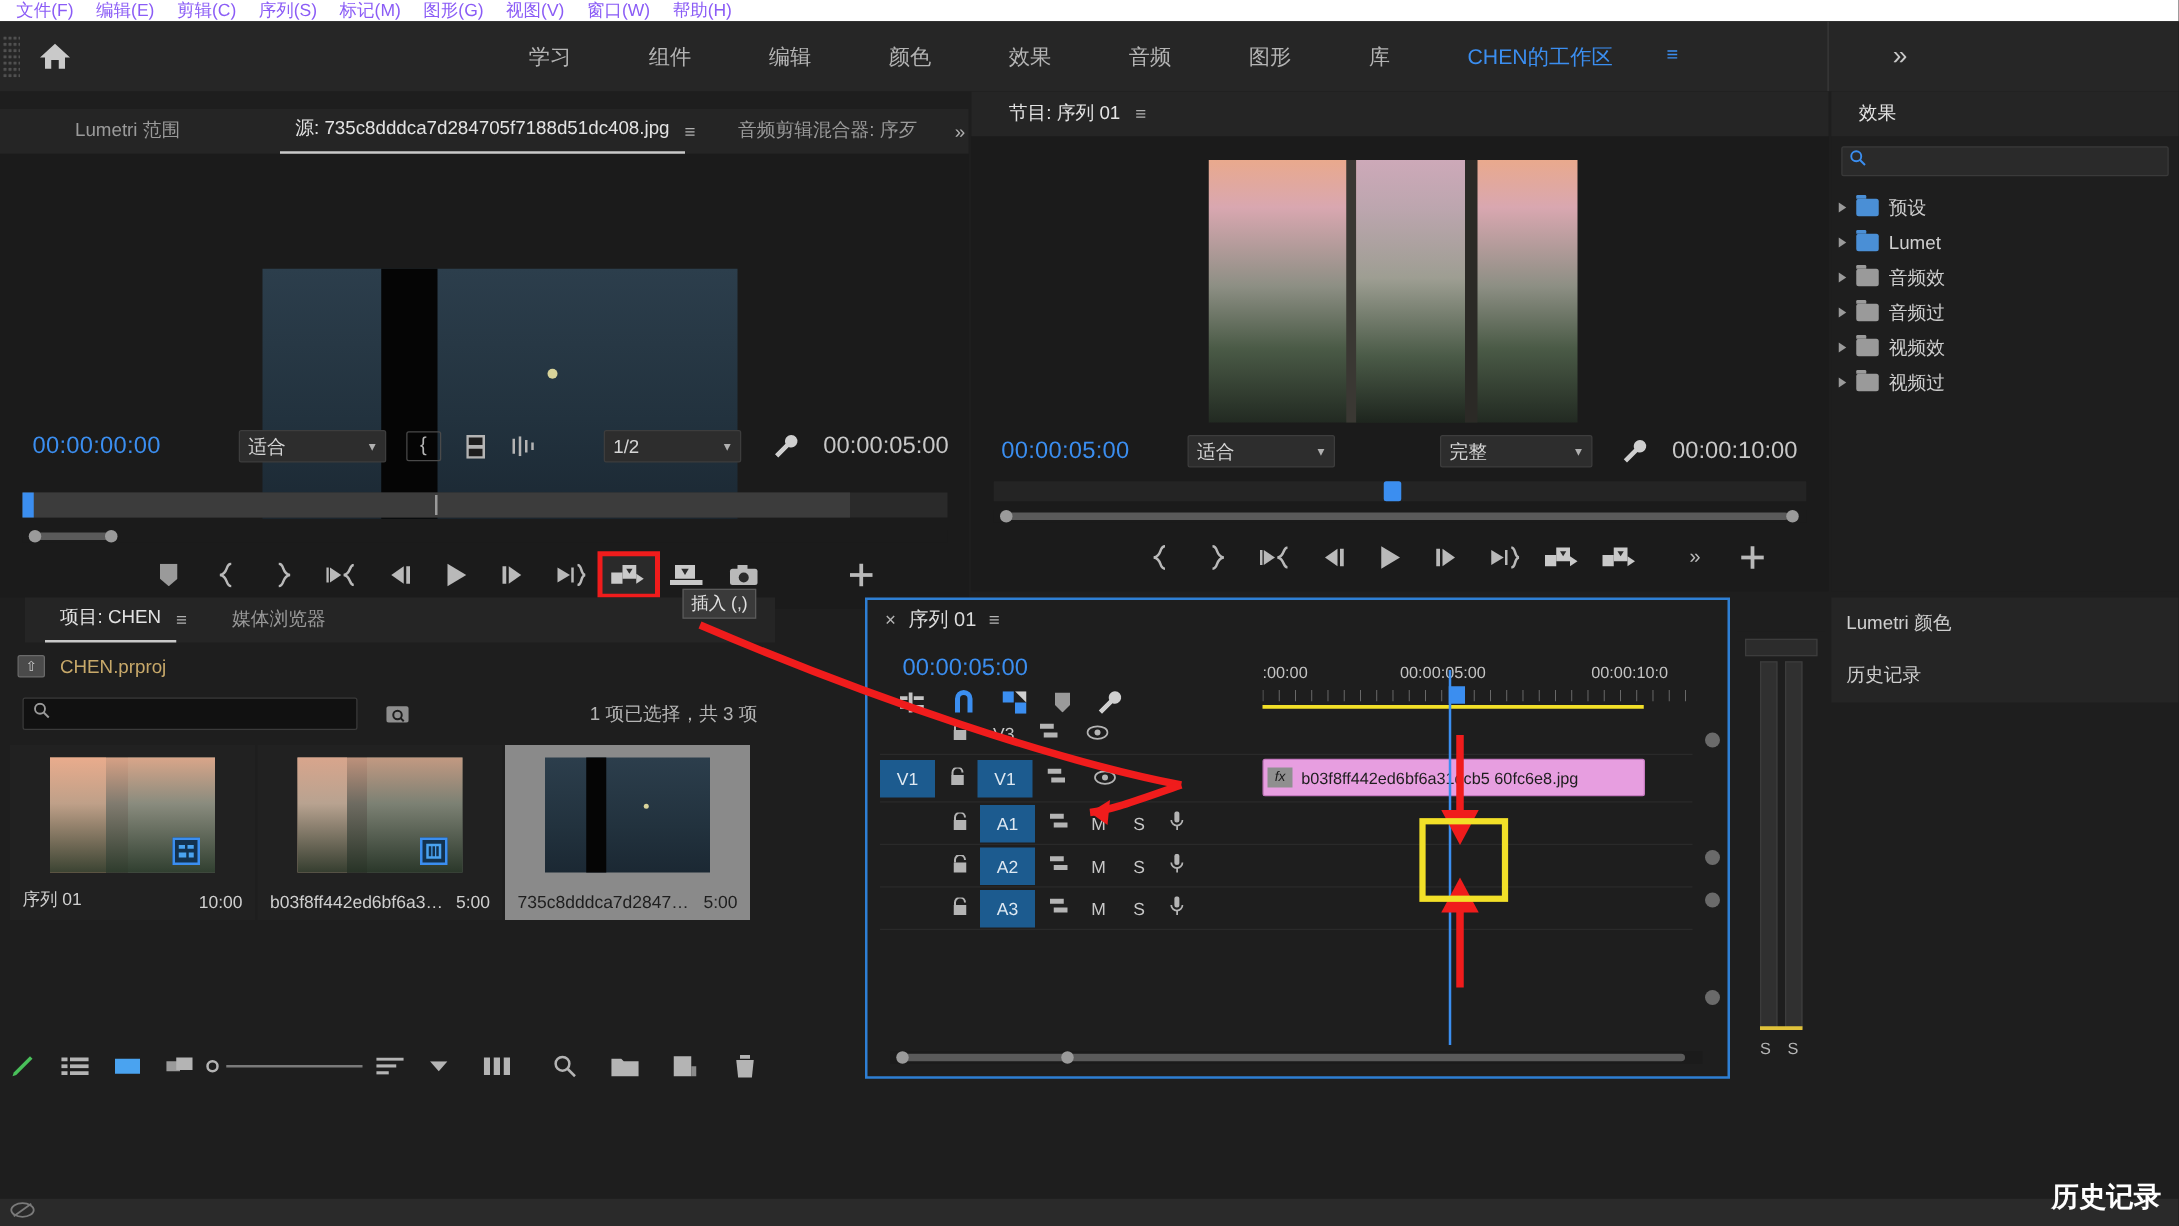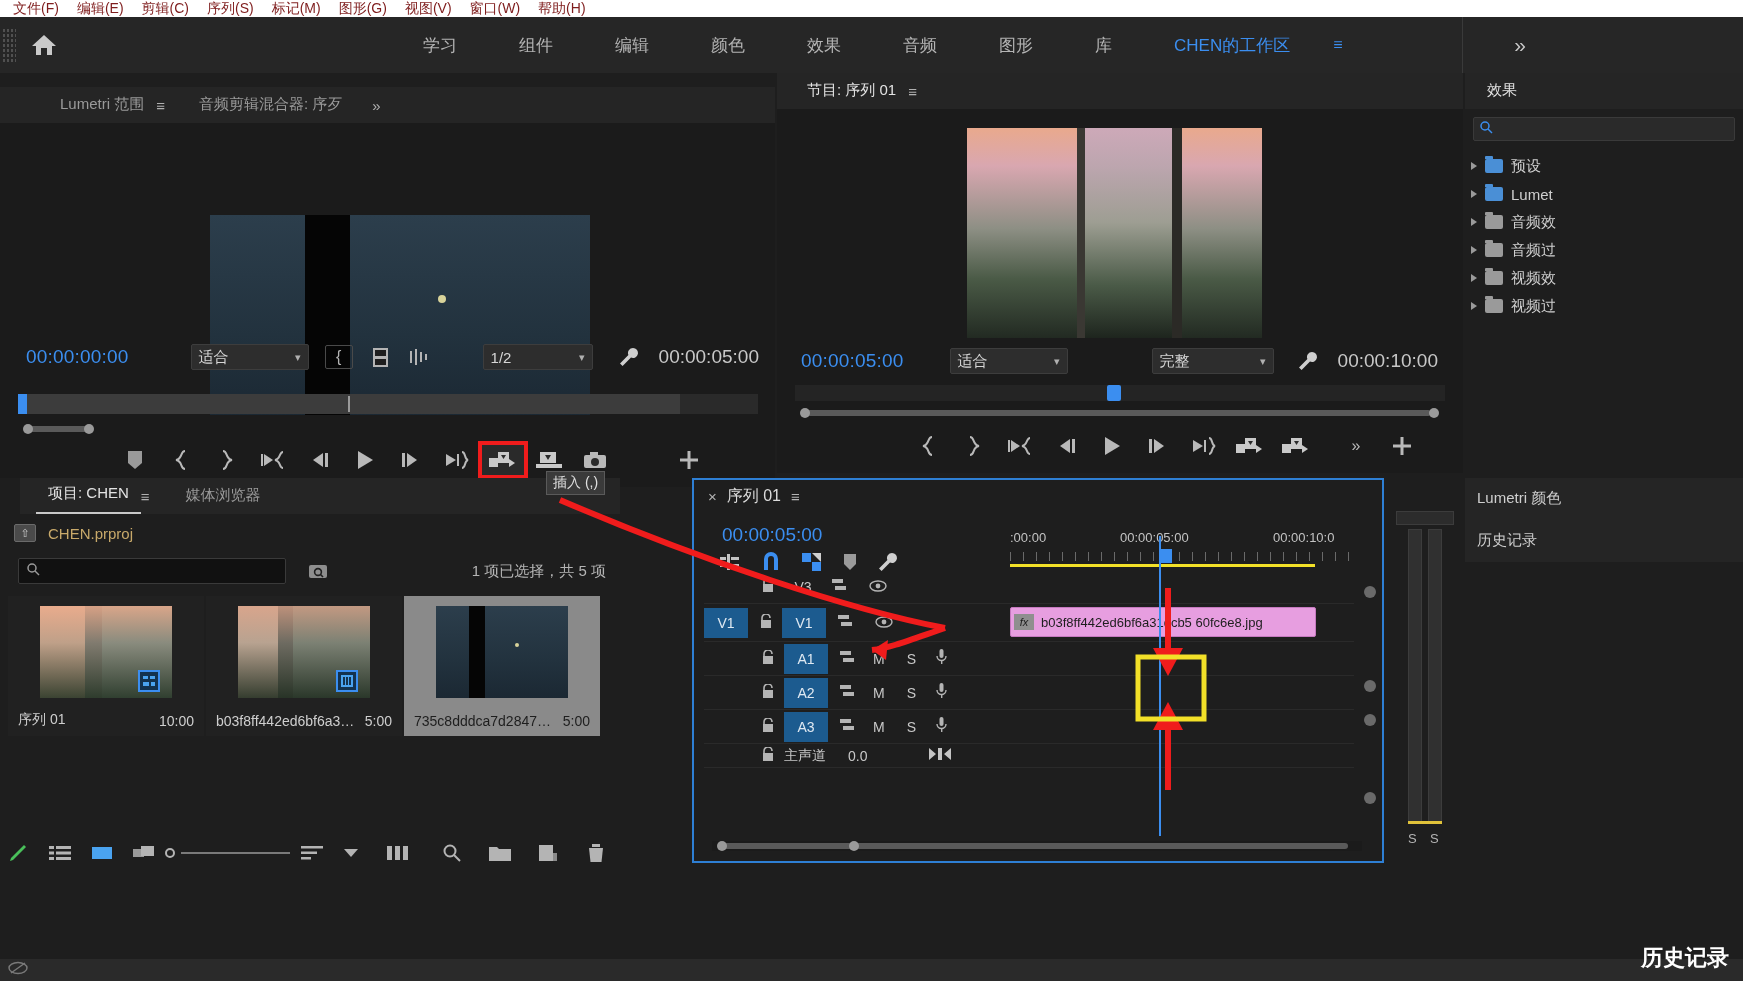--- a/index.html
+++ b/index.html
@@ -8,21 +8,21 @@
     background: #1e1e1e;
     font-family: "Liberation Sans", "DejaVu Sans", sans-serif;
     overflow: hidden;
     color: #c8c8c8;
   }
   #app { position: relative; width: 1743px; height: 981px; }
 
   
   .menubar {
     position: absolute; left: 0; top: 0; width: 1743px; height: 17px;
-    background: #ffffff; color: #7f1d1d; font-size: 14px;
+    background: #ffffff; color: #8b5cf6; font-size: 14px;
     display: flex; align-items: center; padding-left: 4px; overflow: hidden;
   }
   .menubar .mi { padding: 0 9px; white-space: nowrap; line-height: 17px; }
 
   
   .wsbar {
     position: absolute; left: 0; top: 17px; width: 1743px; height: 56px;
     background: #262626; display: flex; align-items: center;
   }
   .ws-grip { width: 14px; height: 34px; margin-left: 2px;
@@ -196,20 +196,21 @@
       <div class="ws-tab active">CHEN的工作区</div>
       <div class="ws-menu-icon">≡</div>
     </div>
   </div>
   <div class="ws-div"></div>
   <div class="ws-more">»</div>
 
   <div class="panel" id="source">
     <div class="panel-tabs">
       <div class="ptab" style="margin-left:48px">Lumetri 范围</div>
+      <div class="ptab active" style="margin-left:68px">源: 735c8dddca7d284705f7188d51dc408.jpg</div>
       <div class="hamb">≡</div>
       <div class="ptab" style="margin-left:22px">音频剪辑混合器: 序歹</div>
       <div class="hamb" style="margin-left:18px">»</div>
     </div>
 
     <div class="src-img">
       <div class="bar"></div>
       <div class="dot"></div>
     </div>
 
@@ -516,21 +517,21 @@
       </span>
       <span style="margin-left:6px;font-size:13px;color:#777"></span>
     </div>
     <div style="position:absolute;left:306px;top:82px;width:24px;height:22px;display:flex;align-items:center;justify-content:center">
       <svg width="18" height="16" viewBox="0 0 18 16">
           <rect x="0" y="2" width="18" height="13" rx="2" fill="#8e8e8e"></rect>
           <circle cx="9" cy="9" r="3.4" stroke="#1e1e1e" stroke-width="1.6" fill="none"></circle>
           <line x1="11.5" y1="11.5" x2="14" y2="14" stroke="#1e1e1e" stroke-width="1.6"></line>
         </svg>
     </div>
-    <div class="proj-count">1 项已选择，共 5 项</div>
+    <div class="proj-count">1 项已选择，共 3 项</div>
 
     <div class="bins">
 
       <div class="bin">
         <div class="thumb" style="background:linear-gradient(90deg,#e8b48f 0 34%,#6b6a5c 34% 47%,#7d8b7a 47% 100%)">
           <div style="position:absolute;left:0;top:0;width:100%;height:100%;
                       background:linear-gradient(180deg,rgba(233,170,140,.85) 0%,rgba(150,140,130,.5) 40%,rgba(40,55,40,.9) 100%)"></div>
         </div>
         <div class="badge" style="left:130px;top:74px">
           <svg width="14" height="14" viewBox="0 0 14 14">
@@ -901,39 +902,20 @@
           <span class="micico" style="margin-left:20px">
             <svg width="11" height="16" viewBox="0 0 11 16">
                 <rect x="3.5" y="0" width="4" height="9" rx="2" fill="#b4b4b4"></rect>
                 <path d="M1 7a4.5 4.5 0 009 0" stroke="#b4b4b4" stroke-width="1.4" fill="none"></path>
                 <rect x="5" y="11" width="1.4" height="4" fill="#b4b4b4"></rect>
               </svg>
           </span>
         </div>
       </div>
 
-      <div class="trow" style="height:24px">
-        <div class="thead">
-          <span style="width:44px"></span>
-          <span class="lockico" style="margin-left:14px">
-            <svg width="12" height="15" viewBox="0 0 12 15">
-                <path d="M2 6V4a4 4 0 018 0" stroke="#b4b4b4" stroke-width="1.6" fill="none"></path>
-                <rect x="1" y="6" width="10" height="8" fill="#b4b4b4"></rect>
-              </svg>
-          </span>
-          <span style="margin-left:10px;font-size:14px;color:#c8c8c8">主声道</span>
-          <span style="margin-left:22px;font-size:14px;color:#c8c8c8">0.0</span>
-          <span style="margin-left:62px">
-            <svg width="22" height="14" viewBox="0 0 22 14">
-                <path d="M0 1l7 6-7 6zM22 1l-7 6 7 6z" fill="#c4c4c4"></path>
-                <rect x="9" y="1" width="4" height="12" fill="#c4c4c4"></rect>
-              </svg>
-          </span>
-        </div>
-      </div>
     </div>
 
     <div style="position:absolute;right:6px;top:106px;width:12px;height:12px;border-radius:50%;background:#6a6a6a"></div>
     <div style="position:absolute;right:6px;top:200px;width:12px;height:12px;border-radius:50%;background:#6a6a6a"></div>
     <div style="position:absolute;right:6px;top:234px;width:12px;height:12px;border-radius:50%;background:#6a6a6a"></div>
     <div style="position:absolute;right:6px;top:312px;width:12px;height:12px;border-radius:50%;background:#6a6a6a"></div>
 
     <div class="zoombar" style="left:18px; bottom:10px; width:650px;">
       <div class="bar" style="left:8px; width:628px"></div>
       <div class="knob" style="left:5px"></div>

